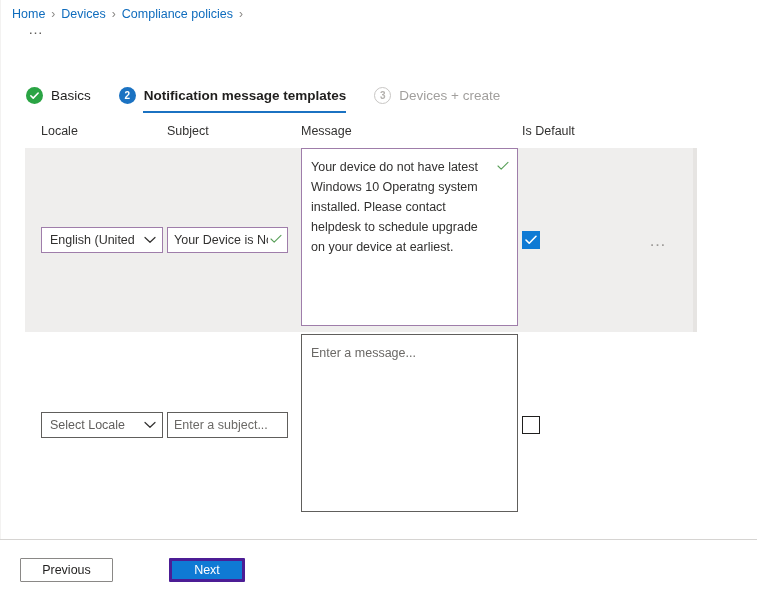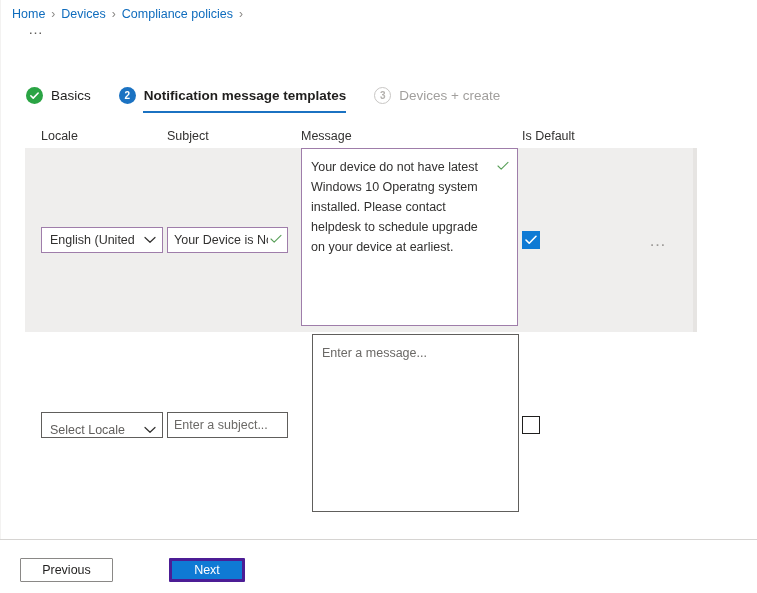--- a/index.html
+++ b/index.html
@@ -134,21 +134,20 @@
 
   
   .table {
     position: absolute;
     left: 25px;
     top: 124px;
     width: 672px;
   }
   .col-headers {
     display: flex;
-    align-items: center;
     height: 24px;
     font-size: 12.5px;
     color: #323130;
   }
   .col-locale   { width: 142px; padding-left: 16px; }
   .col-subject  { width: 127px; }
   .col-message  { width: 225px; padding-left: 7px; }
   .col-default  { width: 130px; padding-left: 3px; }
   .col-actions  { width: 48px; }
 
@@ -173,21 +172,21 @@
     background: #ffffff;
     border: 1px solid #9f7daa;
     display: flex;
     align-items: center;
     padding: 0 6px 0 8px;
     font-size: 12.5px;
     color: #323130;
     cursor: pointer;
     justify-content: space-between;
   }
-  .dropdown.plain { border-color: #605e5c; align-items: flex-end; }
+  .dropdown.plain { border-color: #605e5c; }
   .dropdown .dd-text { white-space: nowrap; overflow: hidden; }
   .dropdown.plain .dd-text { color: #605e5c; }
   .chev { flex: none; margin-left: 6px; }
 
   .textfield {
     width: 121px;
     height: 26px;
     background: #ffffff;
     border: 1px solid #9f7daa;
     display: flex;
@@ -208,21 +207,21 @@
     height: 178px;
     background: #ffffff;
     border: 1px solid #9f7daa;
     padding: 8px 9px 8px 9px;
     font-size: 12.5px;
     line-height: 20px;
     color: #323130;
     cursor: text;
     position: relative;
   }
-  .messagebox.plain { border-color: #605e5c; margin-left: 11px; }
+  .messagebox.plain { border-color: #605e5c; }
   .messagebox .mb-text {
     display: block;
     padding-right: 16px;
     white-space: pre-wrap;
   }
   .messagebox.plain .mb-text { color: #6b6966; padding-right: 0; }
   .mb-check {
     position: absolute;
     right: 8px;
     top: 8px;

